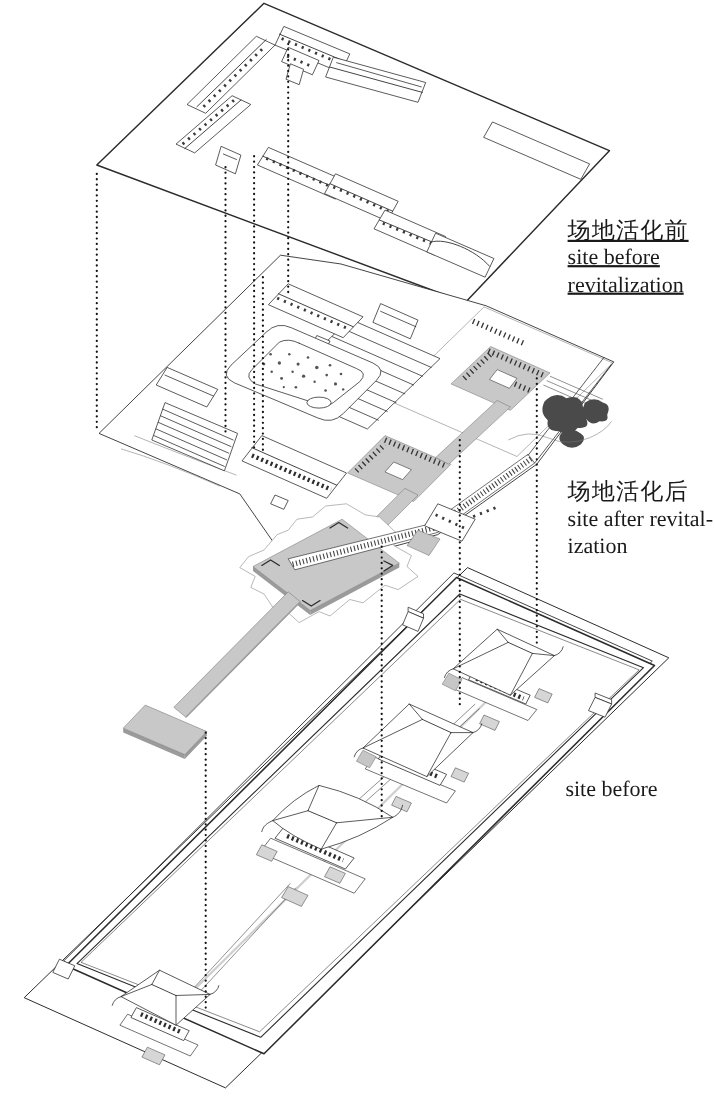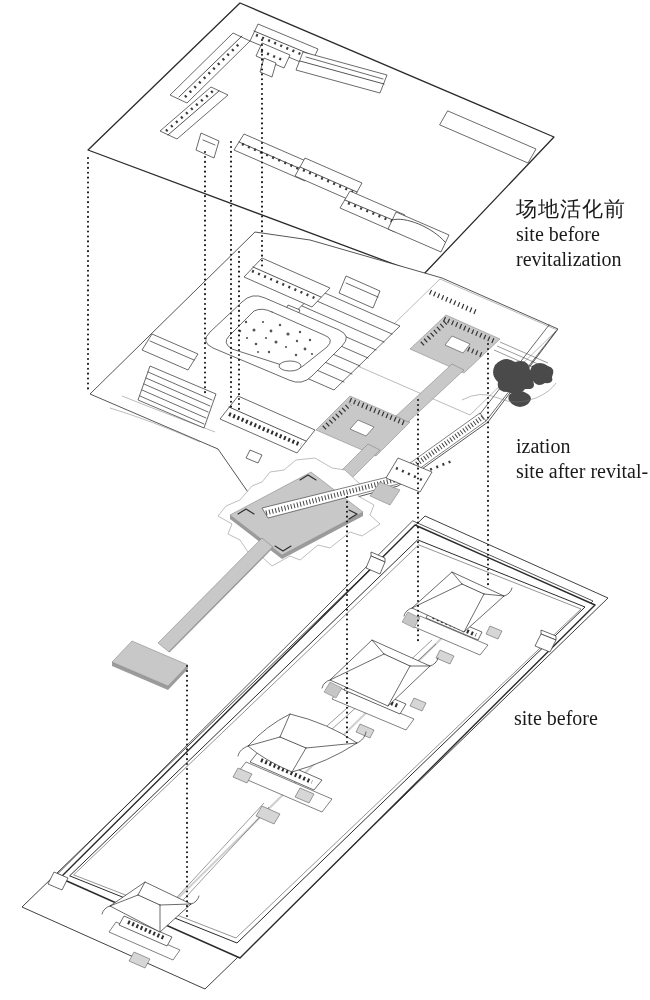--- a/index.html
+++ b/index.html
@@ -351,25 +351,26 @@
     <line class="dots" x1="231" y1="142" x2="231" y2="408"></line>
     <line class="dots" x1="239" y1="252" x2="239" y2="412"></line>
     <line class="dots" x1="262" y1="40" x2="262" y2="270"></line>
     <line class="dots" x1="347" y1="497" x2="347" y2="744"></line>
     <line class="dots" x1="418" y1="400" x2="418" y2="641"></line>
     <line class="dots" x1="488" y1="344" x2="488" y2="587"></line>
     <line class="dots" x1="187" y1="666" x2="187" y2="918"></line>
   </g>
 </svg>
 
-  <div class="label" style="left:516px;top:196px;">
+  <div class="label" style="left:516px;top:196px;text-decoration:underline;">
     <span class="zh">场地活化前</span>
     <span class="en">site before</span>
     <span class="en">revitalization</span>
   </div>
   <div class="label" style="left:516px;top:434px;">
+    <span class="zh">场地活化后</span>
+    <span class="en">site after revital-</span>
     <span class="en">ization</span>
-    <span class="en">site after revital-</span>
   </div>
   <div class="label" style="left:514px;top:706px;">
     <span class="en">site before</span>
   </div>
 </div>
 
 </body></html>

